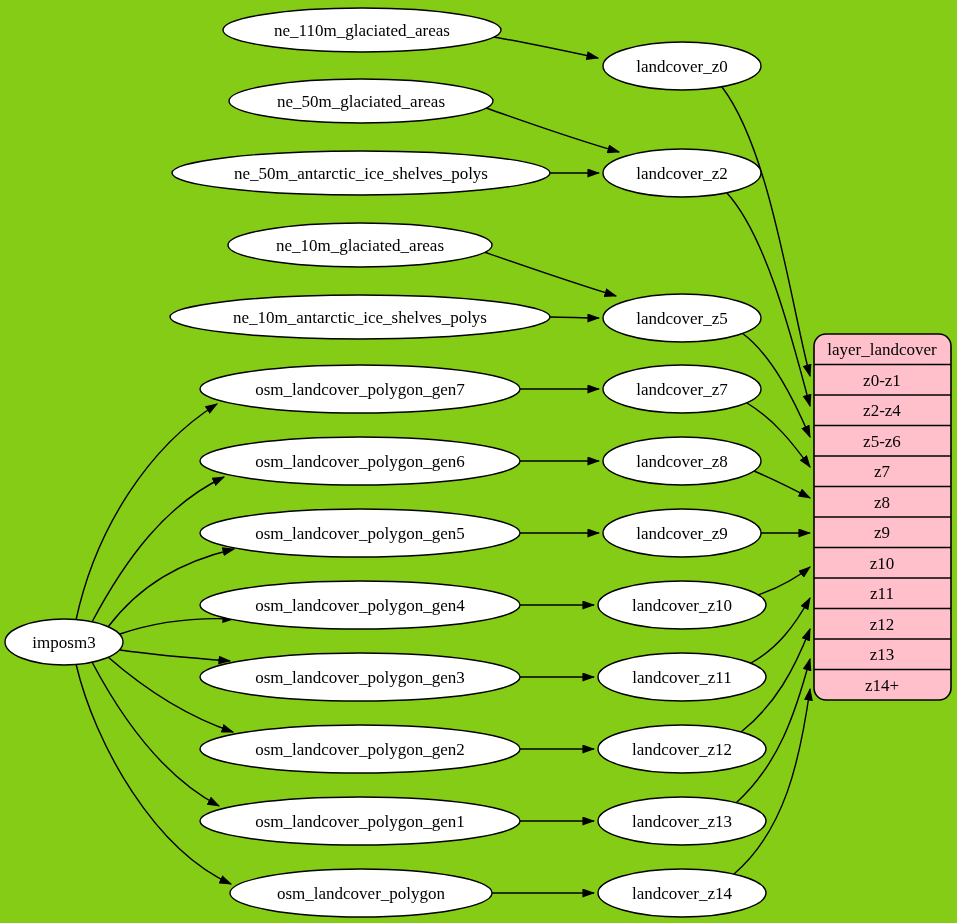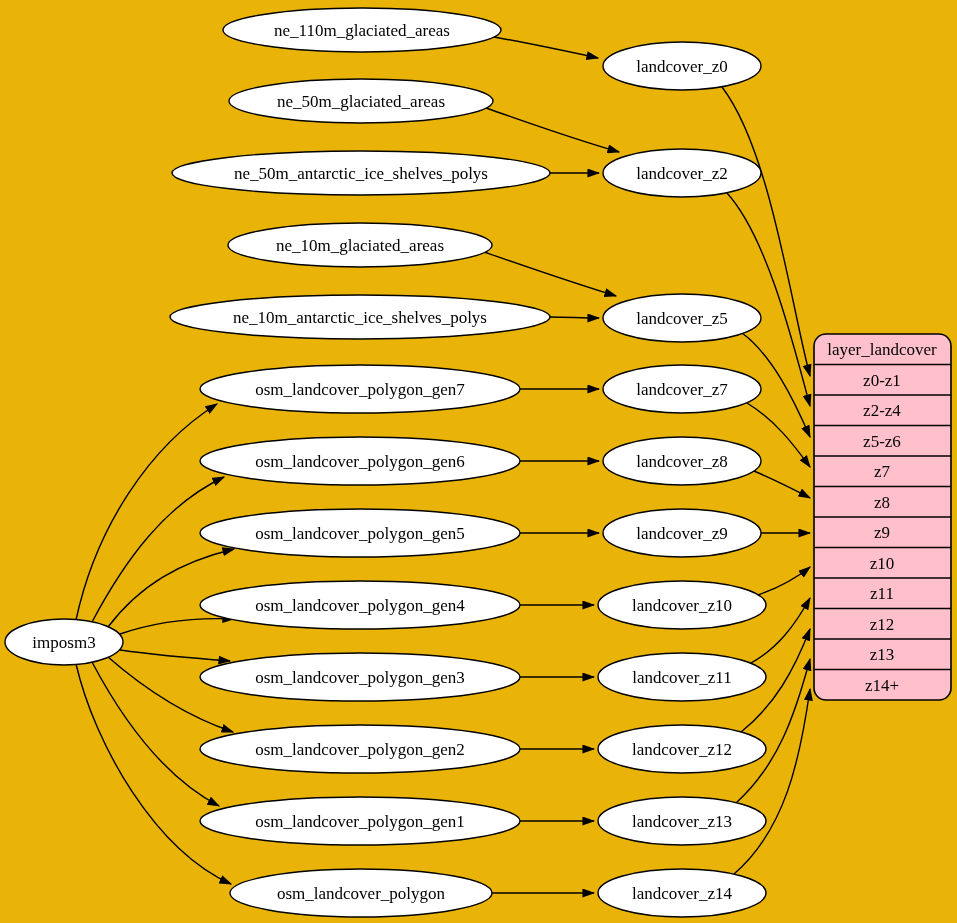--- a/index.html
+++ b/index.html
@@ -1,16 +1,16 @@
 <!DOCTYPE html>
 <html><head>
 <meta charset="utf-8">
 <style>
   html,body { margin:0; padding:0; background:#ffffff; }
-  .stage { width:957px; height:923px; position:relative; background:#eab308; }
+  .stage { width:957px; height:923px; position:relative; background:#84cc16; }
   svg { display:block; }
   .node-ellipse { fill:#ffffff; stroke:#000000; stroke-width:1.4; }
   .edge { fill:none; stroke:#000000; stroke-width:1.4; marker-end:url(#arrowhead); }
   .node-label, .tbl-label { font-family:"Liberation Serif","DejaVu Serif",serif; font-size:17px; fill:#000000; }
   .tbl-rect { stroke:#000000; stroke-width:1.6; }
   .tbl-sep { stroke:#000000; stroke-width:1.3; }
 </style>
 </head>
 <body>
 

